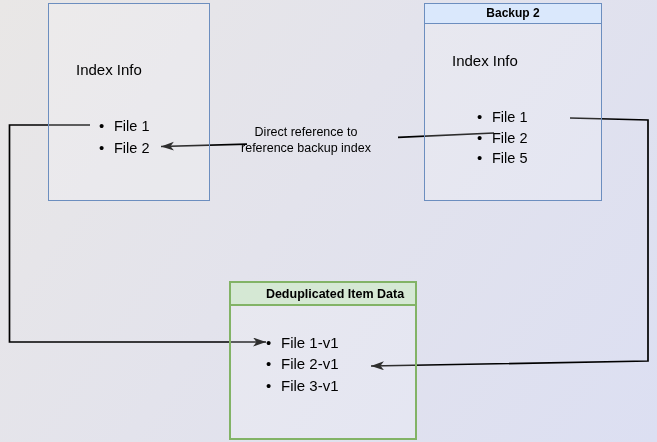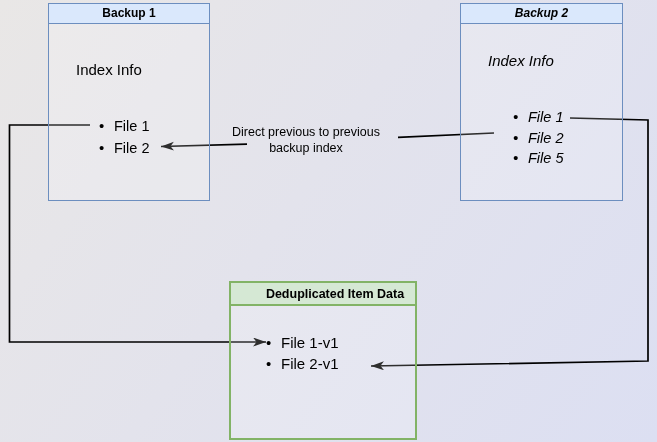--- a/index.html
+++ b/index.html
@@ -95,47 +95,45 @@
         <path d="M 0 0 L 13 4.5 L 0 9 L 3.5 4.5 Z" fill="#000"></path>
       </marker>
     </defs>
     <path d="M 90 125 L 9.5 125 L 9.5 342 L 266 342" fill="none" stroke="#000" stroke-width="1.7" marker-end="url(#arrow)"></path>
     <path d="M 570 118 L 648 120 L 648 361 L 371 366" fill="none" stroke="#000" stroke-width="1.7" marker-end="url(#arrow)"></path>
     <path d="M 494 133 L 398 137.3" fill="none" stroke="#000" stroke-width="1.7"></path>
     <path d="M 247 144.2 L 161 146.5" fill="none" stroke="#000" stroke-width="1.7" marker-end="url(#arrow)"></path>
   </svg>
 
   <div id="backup1" class="node blue" style="left:48px; top:3px; width:162px; height:198px;">
-    <div class="node-header">
-      <span>Backup 1</span>
-    </div>
     <div class="body-label">Index Info</div>
     <ul class="file-list">
       <li><span class="bullet">•</span><span>File 1</span></li>
       <li><span class="bullet">•</span><span>File 2</span></li>
     </ul>
   </div>
 
-  <div id="backup2" class="node blue" style="left:460px; top:3px; width:163px; height:198px;font-style:italic;">
+  <div id="backup2" class="node blue" style="left:424px; top:3px; width:178px; height:198px;">
     <div class="node-header">
       <span>Backup 2</span>
     </div>
     <div class="body-label">Index Info</div>
     <ul class="file-list">
       <li><span class="bullet">•</span><span>File 1</span></li>
       <li><span class="bullet">•</span><span>File 2</span></li>
       <li><span class="bullet">•</span><span>File 5</span></li>
     </ul>
   </div>
 
   <div id="dedup" class="node green" style="left:229px; top:281px; width:188px; height:159px;">
     <div class="node-header">
       <span>Deduplicated Item Data</span>
     </div>
     <ul class="file-list">
       <li><span class="bullet">•</span><span>File 1-v1</span></li>
       <li><span class="bullet">•</span><span>File 2-v1</span></li>
+      <li><span class="bullet">•</span><span>File 3-v1</span></li>
     </ul>
   </div>
 
-  <div class="connector-label">Direct previous to previous backup index</div>
+  <div class="connector-label">Direct reference to reference backup index</div>
 
 </div>
 
 </body></html>

